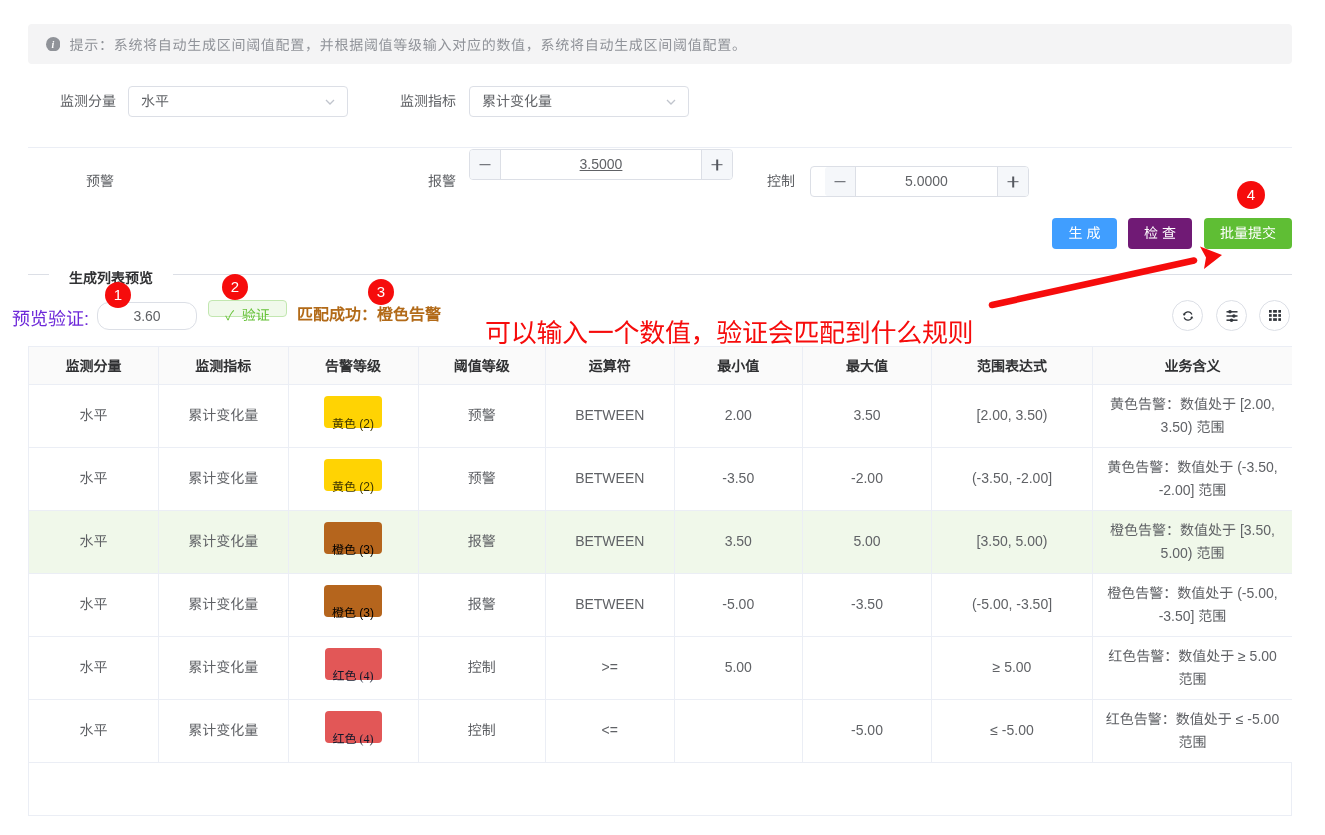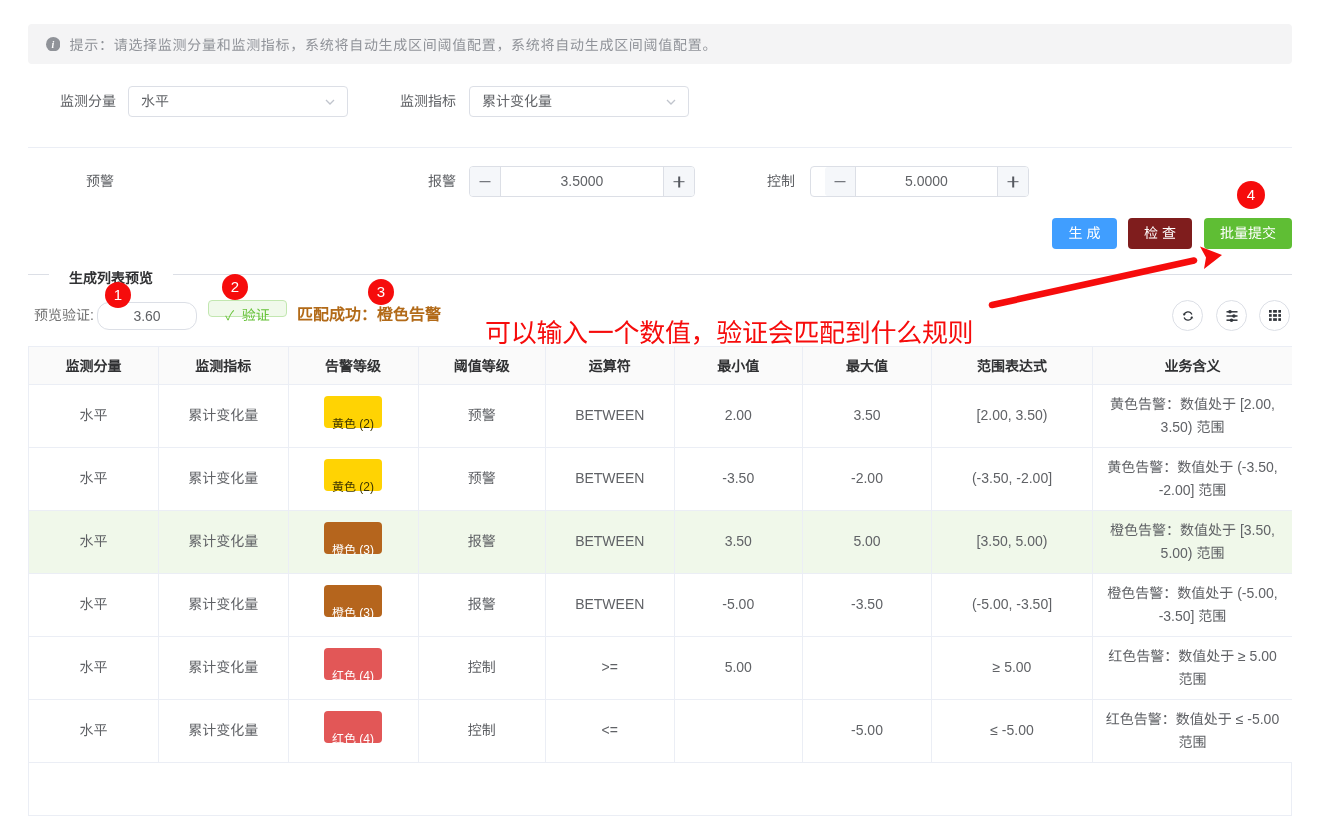--- a/index.html
+++ b/index.html
@@ -30,21 +30,21 @@
 .inum .val { flex:1; text-align:center; line-height:29px; color:#606266; font-size:14px; }
 
 
 .btn-base { position:absolute; height:31px; top:218px; border-radius:4px; color:#fff; font-size:14px; text-align:center; line-height:31px; }
 
 
 .fline { position:absolute; top:274px; height:1px; background:#dcdfe6; }
 .legend { position:absolute; top:267px; left:69px; font-size:14px; font-weight:bold; color:#303133; }
 
 
-.pv-label { position:absolute; left:34px; top:304px; font-size:14px; color:#737373; }
+.pv-label { position:absolute; left:12px; top:304px; font-size:18px; color:#6d28d9; }
 .pv-input { position:absolute; left:97px; top:302px; width:100px; height:28px; border:1px solid #dcdfe6; border-radius:12px; background:#fff; text-align:center; line-height:26px; color:#606266; }
 .pv-btn { position:absolute; left:208px; top:300px; width:79px; height:17px; background:#f0f9eb; border:1px solid #c2e7b0; border-radius:4px; color:#67c23a; font-size:14px; text-align:center; line-height:29px; }
 .pv-result { position:absolute; left:297px; top:300.5px; font-size:16px; font-weight:bold; color:#b26a18; }
 
 
 .circ { position:absolute; width:31px; height:31px; border:1px solid #dcdfe6; border-radius:50%; top:300px; display:flex; align-items:center; justify-content:center; }
 
 
 .rnum { position:absolute; width:26px; height:26px; background:#f60c0c; border-radius:50%; color:#fff; font-size:15px; font-weight:400; text-align:center; line-height:26px; z-index:9; }
 .rtext { position:absolute; left:485px; top:312px; font-size:26px; color:#f60c0c; letter-spacing:-0.3px; z-index:9; }
@@ -53,53 +53,53 @@
 .tblwrap { position:absolute; left:28px; top:346px; width:1264px; height:470px; border:1px solid #ebeef5; }
 table { border-collapse:collapse; table-layout:fixed; width:1263px; }
 th, td { border:1px solid #ebeef5; text-align:center; font-size:14px; color:#606266; padding:0 8px; }
 th { height:37px; color:#303133; font-weight:bold; background:#fafafa; border-top:none; }
 th:first-child, td:first-child { border-left:none; }
 th:last-child, td:last-child { border-right:none; }
 td { height:63px; line-height:23px; background:#fff; }
 tr.hl td { background:#f0f8ea; }
 .tag { display:inline-block; height:17px; line-height:24px; padding:16px 8px; border-radius:4px; font-size:12px; }
 .tag-y { background:#ffd303; color:#3c3500; }
-.tag-o { background:#b5651d; color:#ffffff; }
-.tag-r { background:#e25757; color:#ffffff; }
+.tag-o { background:#b5651d; color:#000000; }
+.tag-r { background:#e25757; color:#0f172a;font-family:Liberation Serif, serif; }
 </style>
 </head>
 <body>
 <div id="page">
 
   <div class="abs alert">
     <svg class="icon" viewBox="0 0 16 16">
         <circle cx="8" cy="8" r="8" fill="#909399"></circle>
         <text x="8" y="12" font-size="11" font-style="italic" font-weight="bold" fill="#fff" text-anchor="middle" font-family="Liberation Serif,serif">i</text>
       </svg>
-    <span>提示：请选择监测分量和监测指标，系统将自动生成区间阈值配置，系统将自动生成区间阈值配置。</span>
+    <span>提示：系统将自动生成区间阈值配置，并根据阈值等级输入对应的数值，系统将自动生成区间阈值配置。</span>
   </div>
 
   <div class="abs lbl" style="left:32px; top:86px; width:84px;">监测分量</div>
   <div class="sel" style="left:128px; top:86px; width:220px;">水平
     <svg class="arr" viewBox="0 0 10 10">
         <path d="M1 3 L5 7 L9 3" stroke="#c0c4cc" stroke-width="1.3" fill="none"></path>
       </svg>
   </div>
   <div class="abs lbl" style="left:372px; top:86px; width:84px;">监测指标</div>
   <div class="sel" style="left:469px; top:86px; width:220px;">累计变化量
     <svg class="arr" viewBox="0 0 10 10">
         <path d="M1 3 L5 7 L9 3" stroke="#c0c4cc" stroke-width="1.3" fill="none"></path>
       </svg>
   </div>
 
   <div class="abs divider"></div>
 
   <div class="abs lbl" style="left:58px; top:166px; width:56px;">预警</div>
   <div class="abs lbl" style="left:400px; top:166px; width:56px;">报警</div>
-  <div class="inum" style="left:469px; top:166px; width:226px;">
+  <div class="inum" style="left:469px; top:149px; width:264px;text-decoration:underline;">
     <div class="btn minus">
         <span class="hb"></span>
       </div>
       <div class="val">3.5000</div>
       <div class="btn plus">
         <span class="hb"></span>
         <span class="vb"></span>
       </div>
   </div>
   <div class="abs lbl" style="left:739px; top:166px; width:56px;">控制</div>
@@ -108,21 +108,21 @@
         <span class="hb"></span>
       </div>
       <div class="val">5.0000</div>
       <div class="btn plus">
         <span class="hb"></span>
         <span class="vb"></span>
       </div>
   </div>
 
   <div class="btn-base" style="left:1052px; width:65px; background:#409eff;">生 成</div>
-  <div class="btn-base" style="left:1128px; width:64px; background:#7f1d1d;">检 查</div>
+  <div class="btn-base" style="left:1128px; width:64px; background:#701a75;">检 查</div>
   <div class="btn-base" style="left:1204px; width:88px; background:#5fbe34;">批量提交</div>
 
   <div class="fline" style="left:28px; width:21px;"></div>
   <div class="fline" style="left:173px; width:1119px;"></div>
   <div class="legend">生成列表预览</div>
 
   <div class="pv-label">预览验证:</div>
   <div class="pv-input">3.60</div>
   <div class="pv-btn"><span style="font-size:13px;">✓</span>&nbsp;&nbsp;验证</div>
   <div class="pv-result">匹配成功：橙色告警</div>

